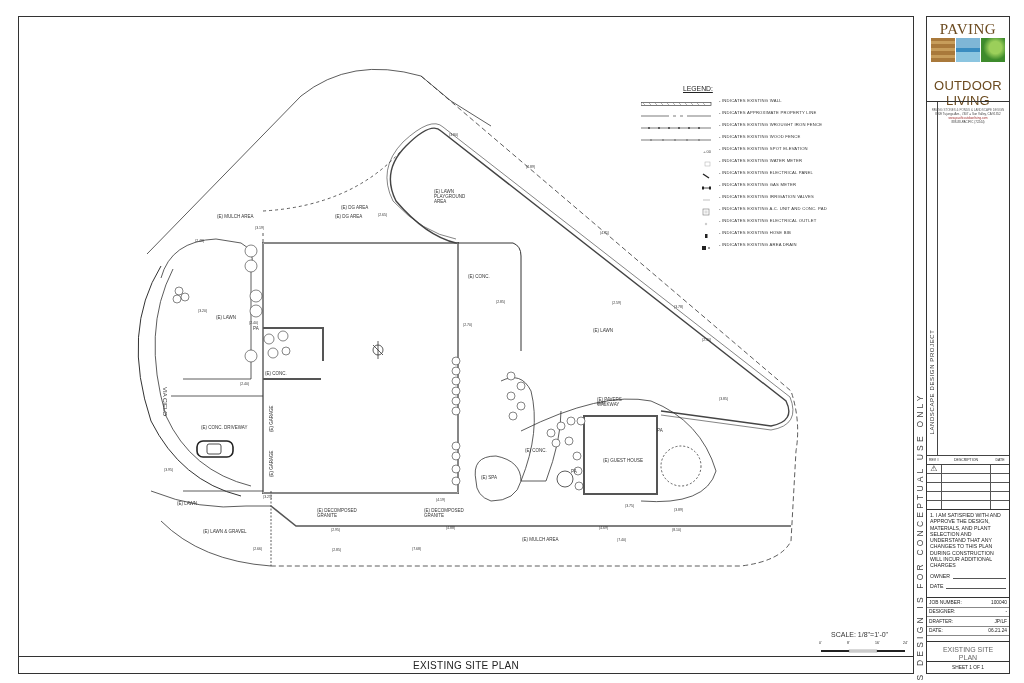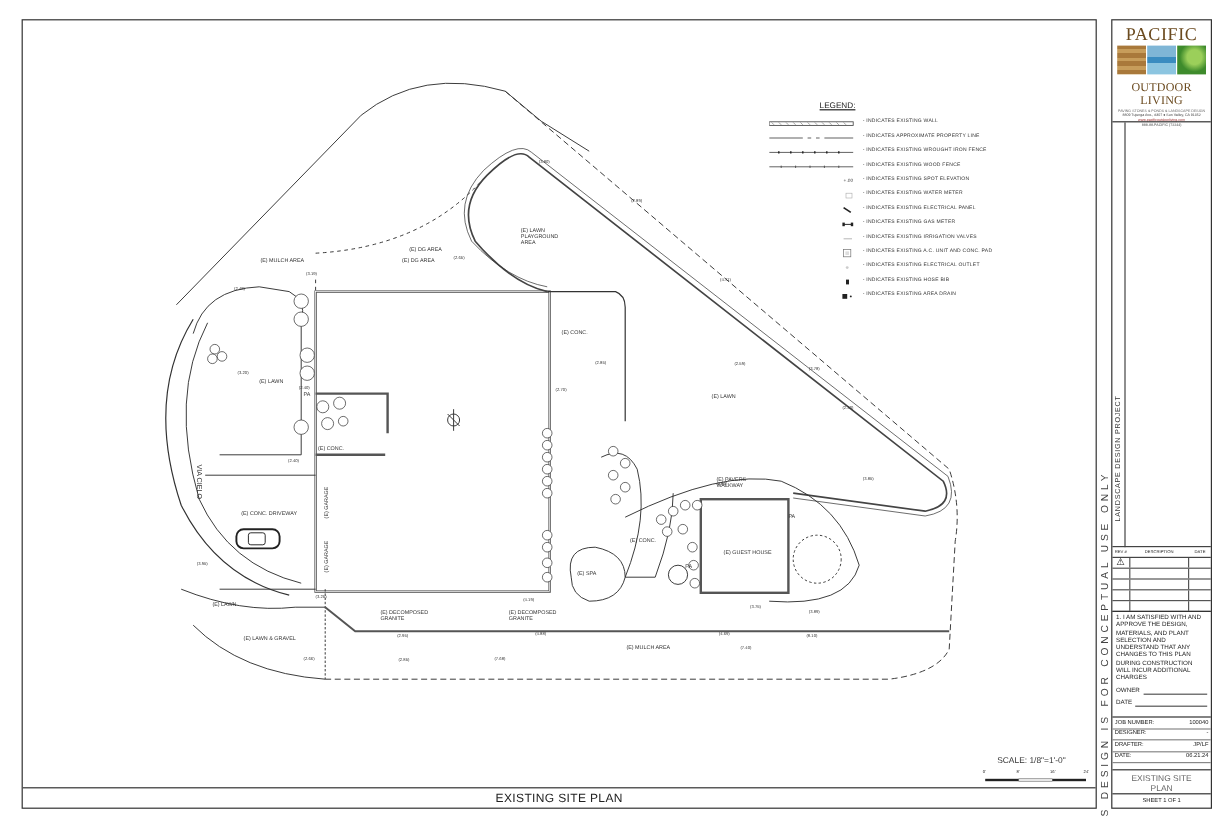--- a/index.html
+++ b/index.html
@@ -11,21 +11,21 @@
   .disclaimer{position:absolute;left:912px;top:420px;width:16px;height:255px;}
   .disclaimer span{position:absolute;left:50%;top:50%;transform:translate(-50%,-50%) rotate(-90deg);white-space:nowrap;font-size:8.5px;letter-spacing:3.2px;color:#444;}
   .tb{position:absolute;left:926px;top:16px;width:84px;height:658px;border:1.2px solid #333;box-sizing:border-box;}
   .logo{position:absolute;left:2px;top:2px;width:78px;height:80px;text-align:center;}
   .logo-title{font-family:"Liberation Serif",serif;font-size:15px;color:#6b4a1f;letter-spacing:0.5px;line-height:16px;margin-top:2px;}
   .logo-tiles{display:flex;justify-content:center;gap:1px;margin-top:1px;}
   .tile{width:24px;height:24px;}
   .t1{background:repeating-linear-gradient(0deg,#a9793b 0 4px,#c79d5b 4px 7px);}
   .t2{background:linear-gradient(180deg,#7fb6d6 0 40%,#3a8cc0 40% 60%,#8cc5e0 60% 100%);}
   .t3{background:radial-gradient(circle at 60% 40%,#9bcf5a 0 30%,#3e8b2c 60%);}
-  .logo-sub{font-family:Liberation Serif, serif;font-size:10px;color:#6b4a1f;margin-top:6px;letter-spacing:0.2px;}
+  .logo-sub{font-family:Liberation Sans, sans-serif;font-size:13px;color:#6b4a1f;margin-top:16px;letter-spacing:0.2px;}
   .logo-tag{font-size:3px;color:#666;}
   .logo-addr{font-size:3px;color:#444;line-height:4px;}
   .proj-label{position:absolute;left:0;top:180px;width:10px;height:200px;}
   .proj-label span{position:absolute;left:5px;top:50%;transform:translate(-50%,-50%) rotate(-90deg);white-space:nowrap;font-size:6px;letter-spacing:0.6px;color:#333;}
   .rev-table{position:absolute;left:0;top:438px;width:82px;border-top:1px solid #444;}
   .rev-head{display:flex;font-size:3.5px;height:8px;align-items:center;border-bottom:1px solid #444;}
   .rev-head div{text-align:center;}
   .rev-row{display:flex;height:8px;border-bottom:1px solid #555;}
   .rev-row div{border-right:1px solid #555;}
   .c1{width:14px;}.c2{width:50px;}.c3{width:18px;border-right:none!important;}
@@ -305,21 +305,21 @@
     <span>EXISTING SITE  PLAN</span>
   </div>
 </div>
 
 <div class="disclaimer">
   <span>THIS DESIGN IS FOR CONCEPTUAL USE ONLY</span>
 </div>
 
 <div class="tb">
   <div class="logo">
-    <div class="logo-title">PACIFIC</div>
+    <div class="logo-title">PAVING</div>
     <div class="logo-tiles">
       <div class="tile t1"></div>
       <div class="tile t2"></div>
       <div class="tile t3"></div>
     </div>
     <div class="logo-sub">OUTDOOR LIVING</div>
     <div class="logo-tag">PAVING STONES &amp; PONDS &amp; LANDSCAPE DESIGN</div>
     <div class="logo-addr">8809 Tujunga Ave., #307 ● Sun Valley, CA 91352</div>
     <div class="logo-addr" style="color:#a03030;">www.pacificoutdoorliving.com</div>
     <div class="logo-addr">888-88-PACIFIC (72244)</div>

